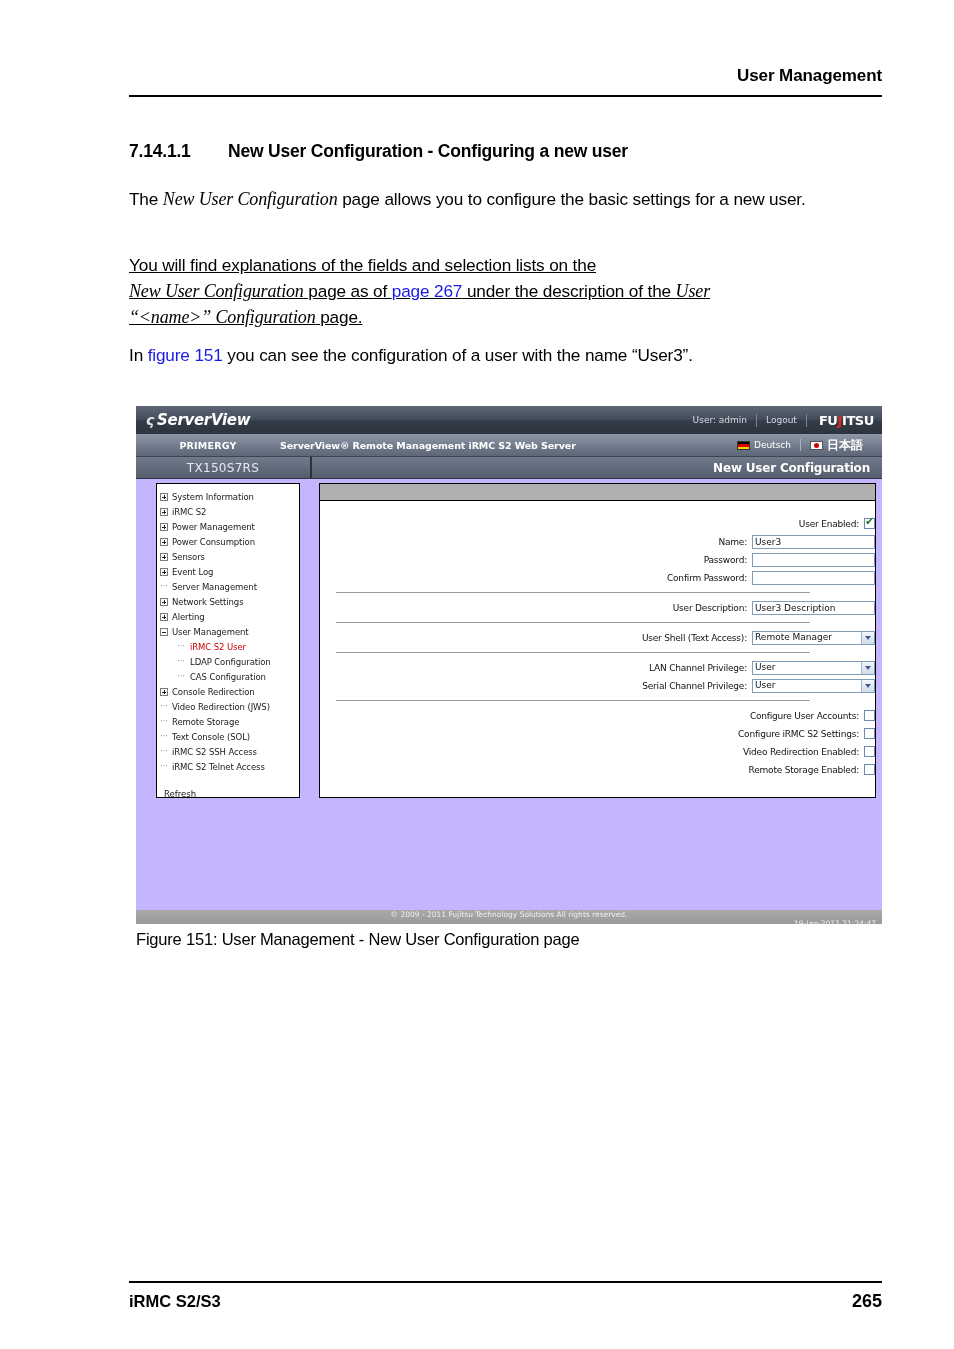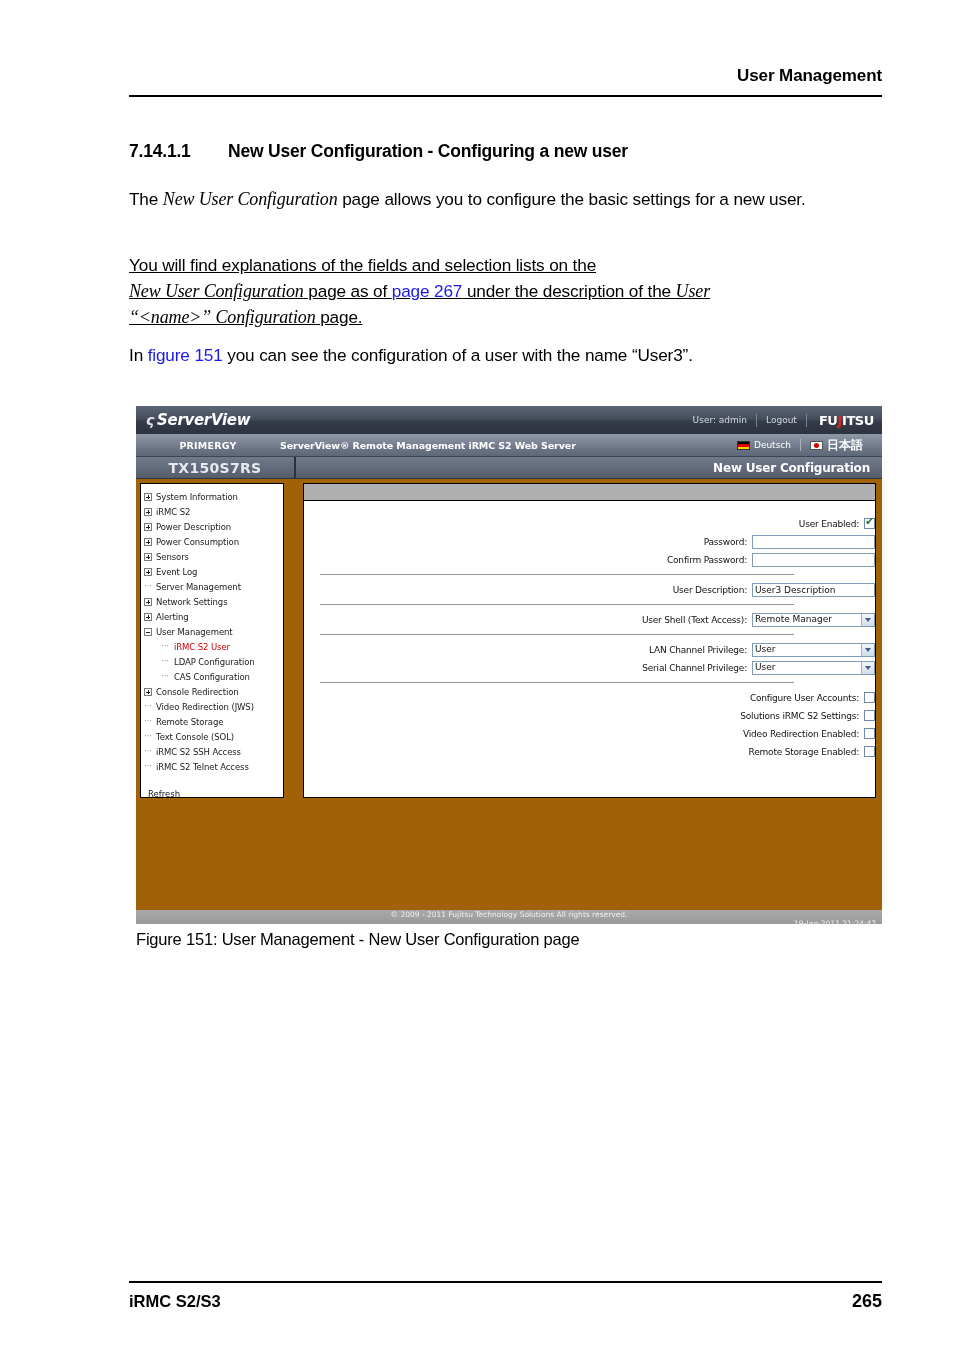--- a/index.html
+++ b/index.html
@@ -141,43 +141,43 @@
 
   .sv-thirdbar {
     position: relative;
     height: 22px;
     background: linear-gradient(180deg, #717a8a 0%, #636c7c 50%, #555d6c 100%);
     display: flex;
     align-items: center;
     border-bottom: 1px solid #2f3641;
   }
   .sv-node {
-    width: 160px;
+    width: 176px;
     text-align: center;
     color: #e6e9ee;
-    font-size: 14px;
+    font-size: 12px;
     letter-spacing: 0.3px;
     border-right: 2px solid #2c323c;
     height: 100%;
-    display: flex; align-items: center; justify-content: center; font-weight: bold;
+    display: flex; align-items: center; justify-content: center;
   }
   .sv-pagetitle {
     margin-left: auto;
     padding-right: 12px;
     color: #ffffff;
     font-size: 12px;
     font-weight: bold;
     letter-spacing: -0.2px;
   }
 
   .sv-body {
     position: relative;
     height: 435px;
-    background: #a16207;
-    padding: 4px 6px 0 4px;
+    background: #c4b5fd;
+    padding: 4px 6px 0 20px;
     display: flex;
     gap: 19px;
   }
 
   
   .tree {
     width: 144px;
     background: #ffffff;
     border: 1px solid #000000;
     padding: 5px 2px 4px 3px;
@@ -430,21 +430,21 @@
       <div class="tnode">
           <span class="box plus"></span>
           <span class="lbl">System Information</span>
         </div>
         <div class="tnode">
           <span class="box plus"></span>
           <span class="lbl">iRMC S2</span>
         </div>
         <div class="tnode">
           <span class="box plus"></span>
-          <span class="lbl">Power Description</span>
+          <span class="lbl">Power Management</span>
         </div>
         <div class="tnode">
           <span class="box plus"></span>
           <span class="lbl">Power Consumption</span>
         </div>
         <div class="tnode">
           <span class="box plus"></span>
           <span class="lbl">Sensors</span>
         </div>
         <div class="tnode">
@@ -510,20 +510,24 @@
       <div class="panel-strip"></div>
       <div class="panel-inner">
 
         <div class="frm">
 
           <div class="row">
             <div class="lab">User Enabled:</div>
             <div class="chk on"></div>
           </div>
 
+          <div class="row">
+            <div class="lab">Name:</div>
+            <div class="txt">User3</div>
+          </div>
 
           <div class="row">
             <div class="lab">Password:</div>
             <div class="txt"></div>
           </div>
 
           <div class="row">
             <div class="lab">Confirm Password:</div>
             <div class="txt"></div>
           </div>
@@ -570,21 +574,21 @@
           </div>
 
           <div class="hr"></div>
 
           <div class="row">
             <div class="lab">Configure User Accounts:</div>
             <div class="chk"></div>
           </div>
 
           <div class="row">
-            <div class="lab">Solutions iRMC S2 Settings:</div>
+            <div class="lab">Configure iRMC S2 Settings:</div>
             <div class="chk"></div>
           </div>
 
           <div class="row">
             <div class="lab">Video Redirection Enabled:</div>
             <div class="chk"></div>
           </div>
 
           <div class="row">
             <div class="lab">Remote Storage Enabled:</div>

